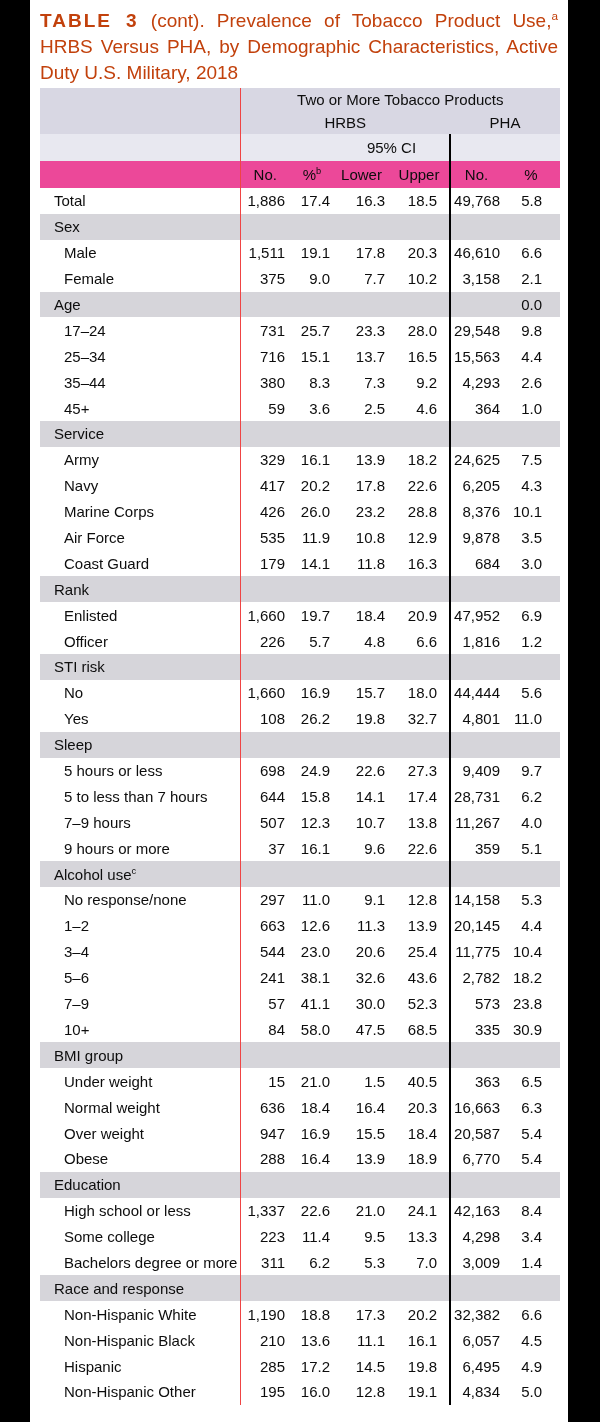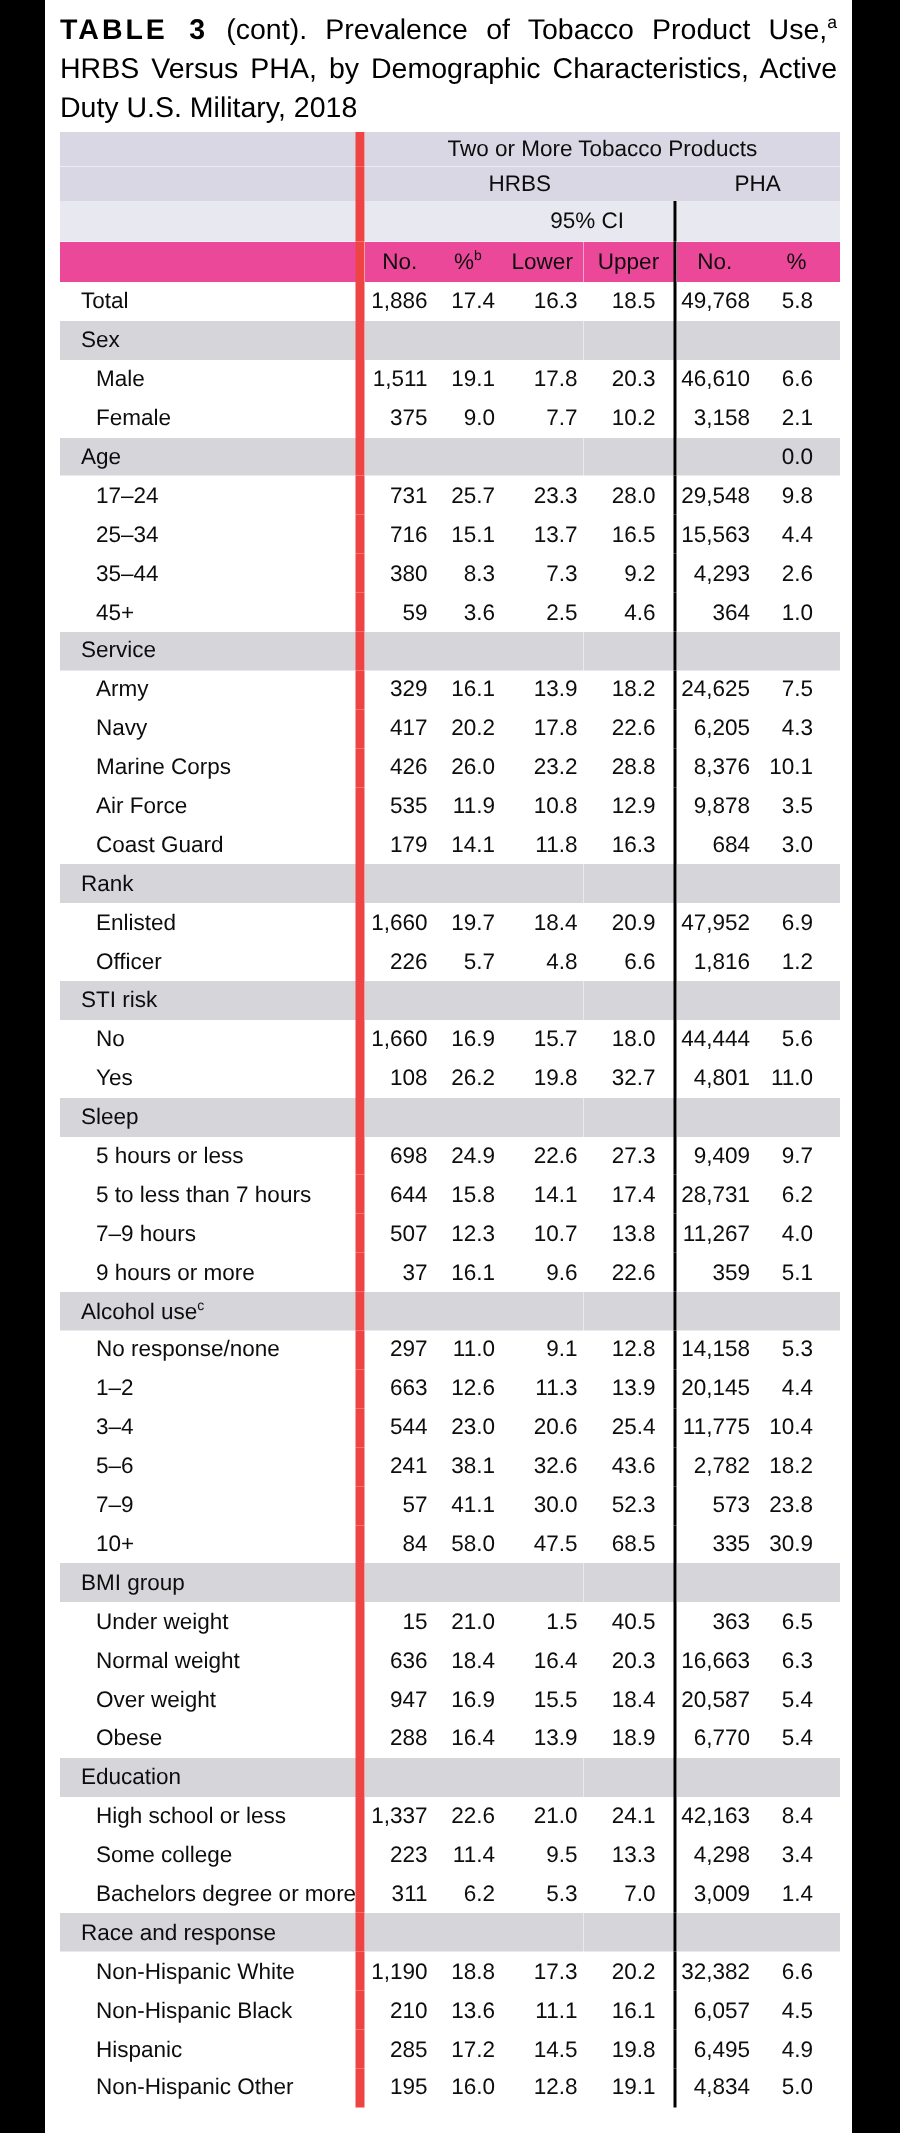--- a/index.html
+++ b/index.html
@@ -8,21 +8,21 @@
     background: #000000;
     font-family: "Liberation Sans", sans-serif;
     color: #111111;
   }
   .page {
     position: absolute; left: 30px; top: 0; width: 538px; height: 1422px;
     background: #ffffff; overflow: hidden;
   }
   .title {
     margin: 8px 10px 0 10px;
-    font-size: 19px; line-height: 26px; text-align: justify; color: #000000;
+    font-size: 19px; line-height: 26px; text-align: justify; color: #c2410c;
   }
   .title .t-prefix { font-weight: bold; letter-spacing: 2px; }
   sup { font-size: 0.62em; vertical-align: super; line-height: 0; }
 
   .tablewrap { position: absolute; left: 10px; top: 88px; width: 520px; }
   table {
     border-collapse: collapse; table-layout: fixed; width: 520px;
     font-size: 15px; color: #0d0d0d;
   }
   td { padding: 0; overflow: hidden; white-space: nowrap; }
@@ -40,21 +40,21 @@
   tr.hrow-span   { height: 23px; }
   tr.hrow-group  { height: 23px; }
   tr.hrow-ci     { height: 27px; }
   tr.hrow-cols   { height: 27px; }
   tr.hrow-span td, tr.hrow-group td { background: #d8d7e3; }
   tr.hrow-ci td   { background: #e8e8f0; }
   tr.hrow-cols td { background: #ec4899; }
   .centered { text-align: center; }
 
   
-  .bl  { border-left: 6px solid #ef4444; margin-top: 32px; }
+  .bl  { border-left: 1px solid #ef4444; margin-top: 32px; }
   .bl2 { border-left: 2px solid #000000; }
 
   
   tbody tr { height: 25.9px; }
   tbody tr.section td { background: #d6d5da; }
   td.label { padding-left: 14px; text-align: left; }
   td.label.indent { padding-left: 24px; margin-top: 16px; }
   td.num { text-align: right; }
   td.c0 { padding-right: 5px; }
   td.c1 { padding-right: 4px; }

